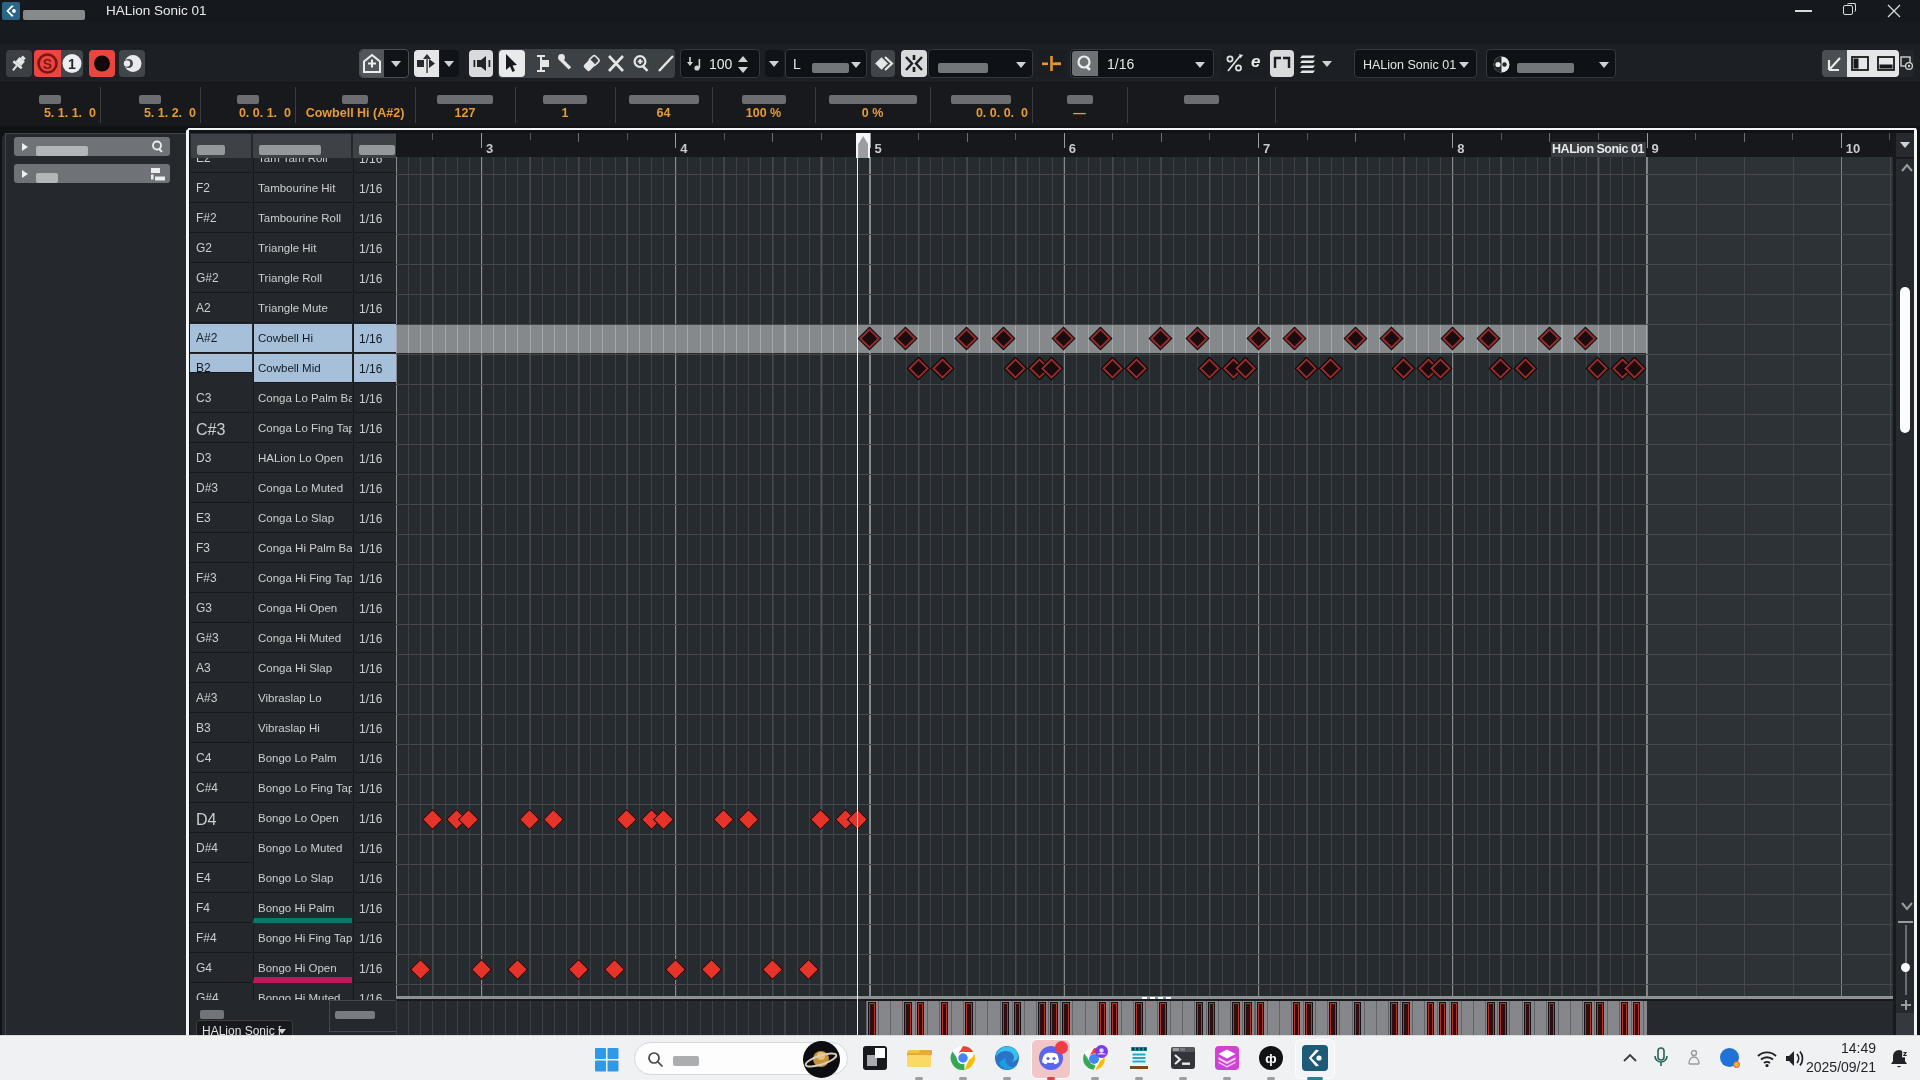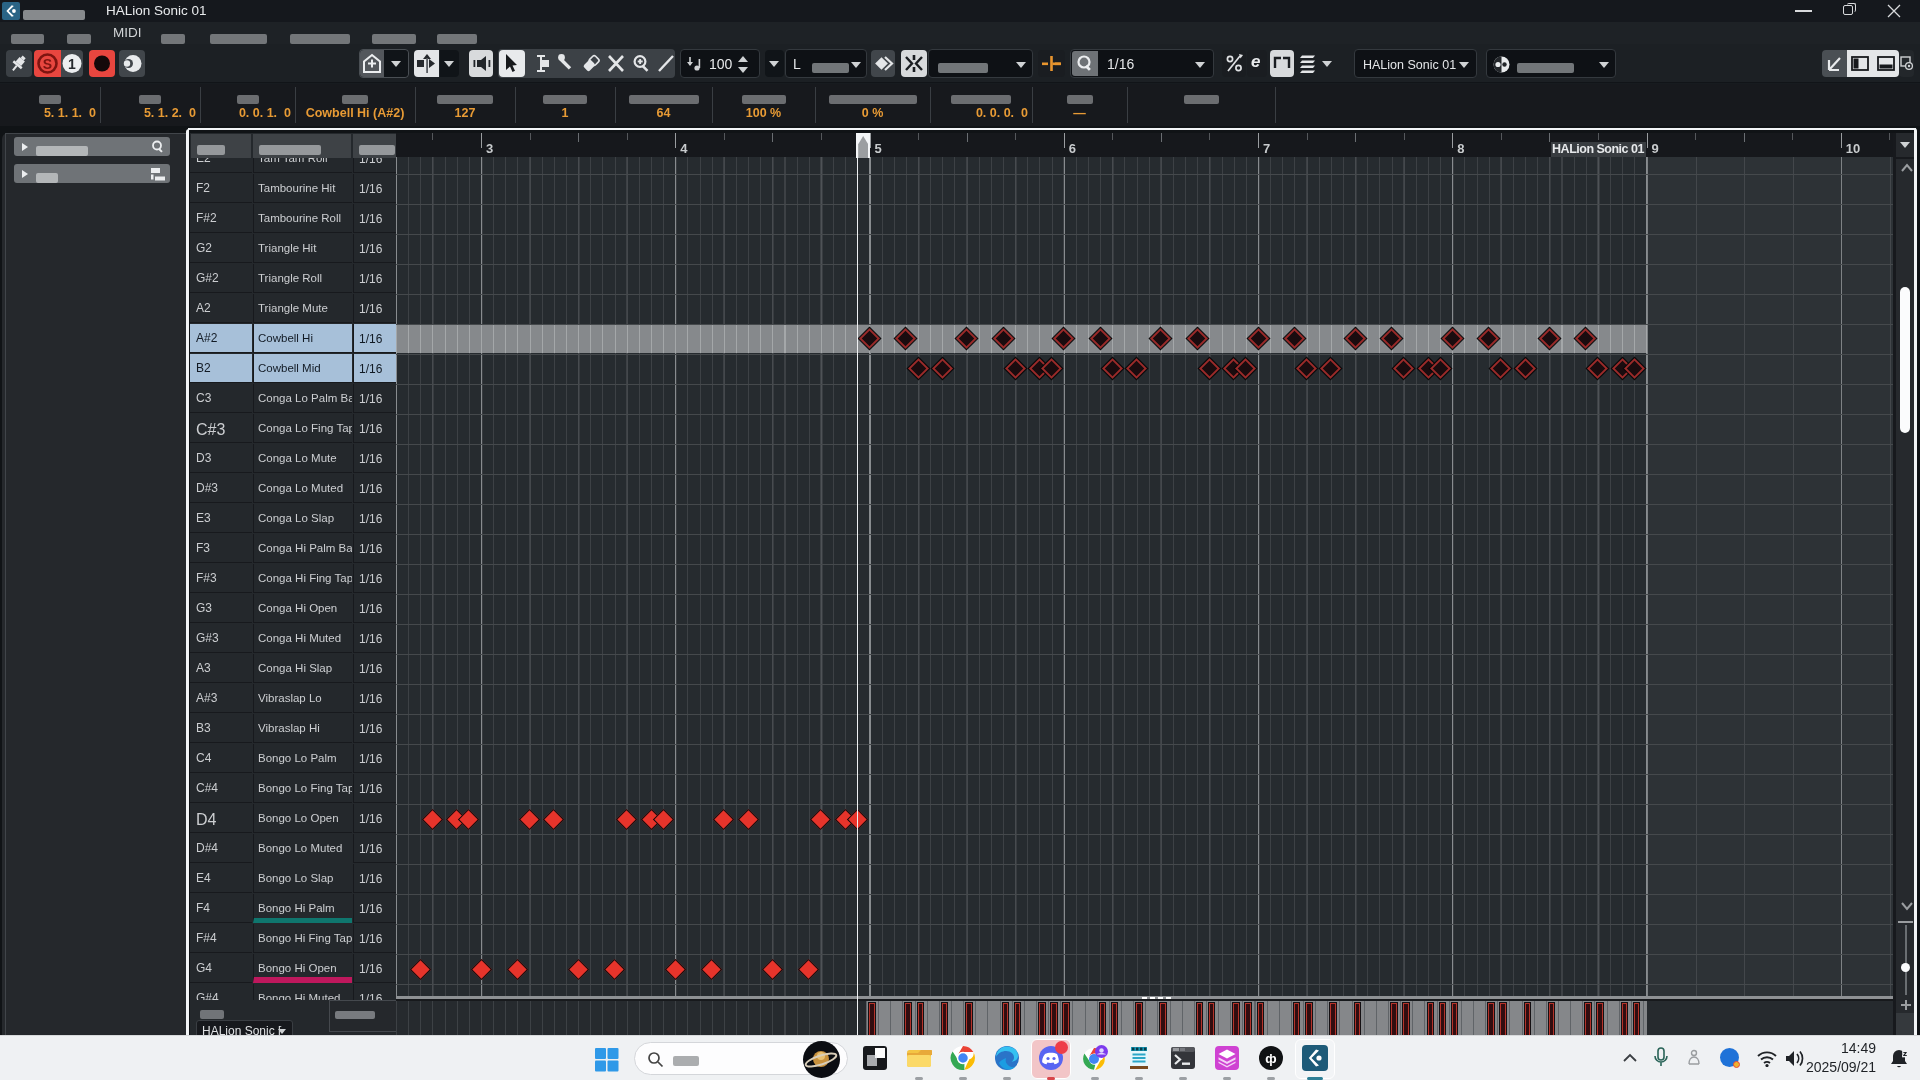--- a/index.html
+++ b/index.html
@@ -19,30 +19,20 @@
  <div class="abs" style="left:23px;top:6px;color:#e8eaec;font-size:13px"><i class="jp" style="width:62px;height:10px;background:#e8eaec;opacity:0.54;"></i></div>
  <div class="abs" style="left:106px;top:3px;color:#e8eaec;font-size:13.5px">HALion Sonic 01</div>
  <div class="abs" style="left:1795px;top:10px;width:17px;height:1.5px;background:#d8dadc"></div>
  <div class="abs" style="left:1843px;top:5px;width:10px;height:10px;border:1.2px solid #d8dadc;border-radius:2px"></div>
  <div class="abs" style="left:1847px;top:3px;width:9px;height:9px;border-top:1.2px solid #d8dadc;border-right:1.2px solid #d8dadc;border-radius:2px"></div>
  <svg class="abs" style="left:1887px;top:4px" width="14" height="14">
         <path d="M1 1 13 13 M13 1 1 13" stroke="#d8dadc" stroke-width="1.3"></path>
       </svg>
 </div>
 
-<div class="abs" style="left:0;top:22px;width:1920px;height:22px;background:#1e2226">
-<div class="abs" style="left:11px;top:7px"><i class="jp" style="width:33px;height:10px;background:#d0d3d5;opacity:0.48;"></i></div>
-<div class="abs" style="left:67px;top:7px"><i class="jp" style="width:24px;height:10px;background:#d0d3d5;opacity:0.48;"></i></div>
-<div class="abs" style="left:161px;top:7px"><i class="jp" style="width:24px;height:10px;background:#d0d3d5;opacity:0.48;"></i></div>
-<div class="abs" style="left:210px;top:7px"><i class="jp" style="width:57px;height:10px;background:#d0d3d5;opacity:0.48;"></i></div>
-<div class="abs" style="left:290px;top:7px"><i class="jp" style="width:60px;height:10px;background:#d0d3d5;opacity:0.48;"></i></div>
-<div class="abs" style="left:372px;top:7px"><i class="jp" style="width:44px;height:10px;background:#d0d3d5;opacity:0.48;"></i></div>
-<div class="abs" style="left:437px;top:7px"><i class="jp" style="width:40px;height:10px;background:#d0d3d5;opacity:0.48;"></i></div>
-<div class="abs" style="left:113px;top:3px;color:#d0d3d5;font-size:13.5px">MIDI</div>
-</div>
 <div class="abs" style="left:0;top:44px;width:1920px;height:39px;background:#1c2024;border-bottom:1px solid #111418"></div>
 <div class="abs" style="left:6px;top:50px;width:26px;height:27px;background:#3b4045;border-radius:4px;"><svg width="26" height="27">
         <g transform="rotate(40 13 13)">
           <rect x="11" y="5" width="4" height="3" fill="#e4e6e8"></rect>
           <rect x="9.5" y="8" width="7" height="6" fill="#e4e6e8"></rect>
           <rect x="7.5" y="14" width="11" height="2.5" fill="#e4e6e8"></rect>
           <rect x="12" y="16.5" width="2" height="6" fill="#e4e6e8"></rect>
         </g>
       </svg></div>
 <div class="abs" style="left:34px;top:50px;width:27px;height:27px;background:#e8463f;border-radius:4px;border-radius:4px 0 0 4px"><svg width="27" height="27">
@@ -345,21 +335,21 @@
       </div>
 <div class="abs" style="left:0;top:166px;width:62px;height:29px;background:#a7c0d9;border-bottom:1px solid #17191d">
         <span class="abs" style="left:6px;top:7px;color:#121a24;font-size:12px">A#2</span>
       </div>
 <div class="abs" style="left:63px;top:166px;width:99px;height:29px;background:#a7c0d9;border-bottom:1px solid #17191d;border-left:1px solid #17191d;overflow:hidden">
         <span class="abs" style="left:4px;top:8px;color:#121a24;font-size:11.5px;white-space:nowrap">Cowbell Hi</span>
       </div>
 <div class="abs" style="left:163px;top:166px;width:43px;height:29px;background:#a7c0d9;border-bottom:1px solid #17191d;border-left:1px solid #17191d">
         <span class="abs" style="left:5px;top:8px;color:#121a24;font-size:12px">1/16</span>
       </div>
-<div class="abs" style="left:0;top:196px;width:62px;height:29px;background:#a7c0d9;border-bottom:1px solid #17191d">
+<div class="abs" style="left:0;top:196px;width:62px;height:19px;background:#a7c0d9;border-bottom:1px solid #17191d">
         <span class="abs" style="left:6px;top:7px;color:#121a24;font-size:12px">B2</span>
       </div>
 <div class="abs" style="left:63px;top:196px;width:99px;height:29px;background:#a7c0d9;border-bottom:1px solid #17191d;border-left:1px solid #17191d;overflow:hidden">
         <span class="abs" style="left:4px;top:8px;color:#121a24;font-size:11.5px;white-space:nowrap">Cowbell Mid</span>
       </div>
 <div class="abs" style="left:163px;top:196px;width:43px;height:29px;background:#a7c0d9;border-bottom:1px solid #17191d;border-left:1px solid #17191d">
         <span class="abs" style="left:5px;top:8px;color:#121a24;font-size:12px">1/16</span>
       </div>
 <div class="abs" style="left:0;top:226px;width:62px;height:29px;background:#24282c;border-bottom:1px solid #17191d">
         <span class="abs" style="left:6px;top:7px;color:#ccced1;font-size:12px">C3</span>
@@ -376,21 +366,21 @@
 <div class="abs" style="left:63px;top:256px;width:99px;height:29px;background:#24282c;border-bottom:1px solid #17191d;border-left:1px solid #17191d;overflow:hidden">
         <span class="abs" style="left:4px;top:8px;color:#ccced1;font-size:11.5px;white-space:nowrap">Conga Lo Fing Tap</span>
       </div>
 <div class="abs" style="left:163px;top:256px;width:43px;height:29px;background:#24282c;border-bottom:1px solid #17191d;border-left:1px solid #17191d">
         <span class="abs" style="left:5px;top:8px;color:#ccced1;font-size:12px">1/16</span>
       </div>
 <div class="abs" style="left:0;top:286px;width:62px;height:29px;background:#24282c;border-bottom:1px solid #17191d">
         <span class="abs" style="left:6px;top:7px;color:#ccced1;font-size:12px">D3</span>
       </div>
 <div class="abs" style="left:63px;top:286px;width:99px;height:29px;background:#24282c;border-bottom:1px solid #17191d;border-left:1px solid #17191d;overflow:hidden">
-        <span class="abs" style="left:4px;top:8px;color:#ccced1;font-size:11.5px;white-space:nowrap">Conga Lo Mute</span>
+        <span class="abs" style="left:4px;top:8px;color:#ccced1;font-size:11.5px;white-space:nowrap">HALion Lo Open</span>
       </div>
 <div class="abs" style="left:163px;top:286px;width:43px;height:29px;background:#24282c;border-bottom:1px solid #17191d;border-left:1px solid #17191d">
         <span class="abs" style="left:5px;top:8px;color:#ccced1;font-size:12px">1/16</span>
       </div>
 <div class="abs" style="left:0;top:316px;width:62px;height:29px;background:#24282c;border-bottom:1px solid #17191d">
         <span class="abs" style="left:6px;top:7px;color:#ccced1;font-size:12px">D#3</span>
       </div>
 <div class="abs" style="left:63px;top:316px;width:99px;height:29px;background:#24282c;border-bottom:1px solid #17191d;border-left:1px solid #17191d;overflow:hidden">
         <span class="abs" style="left:4px;top:8px;color:#ccced1;font-size:11.5px;white-space:nowrap">Conga Lo Muted</span>
       </div>

